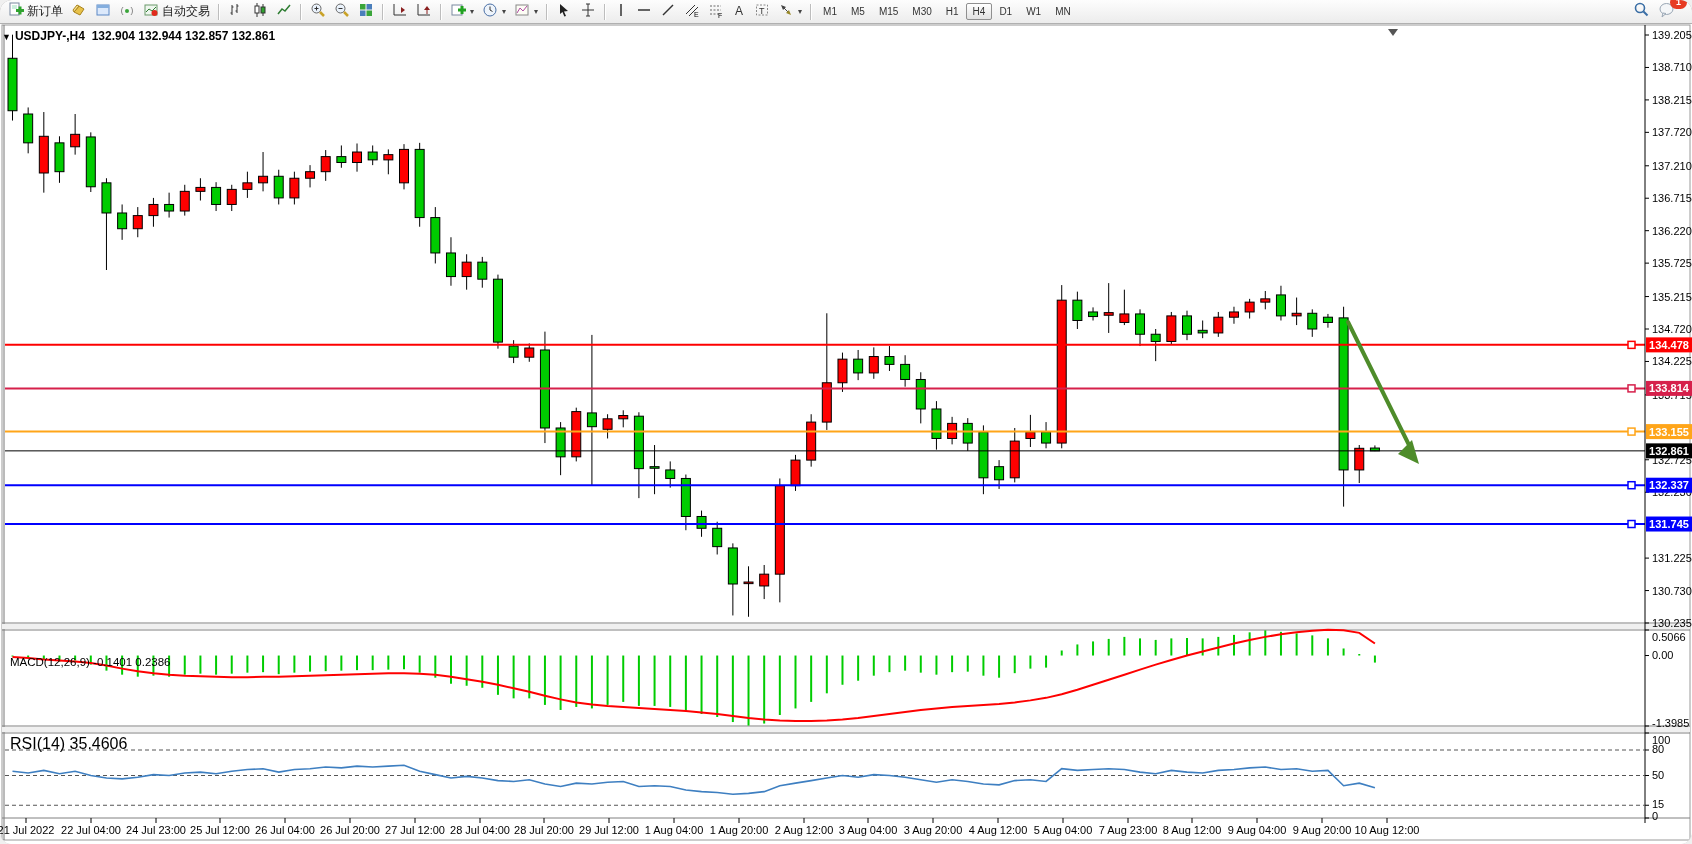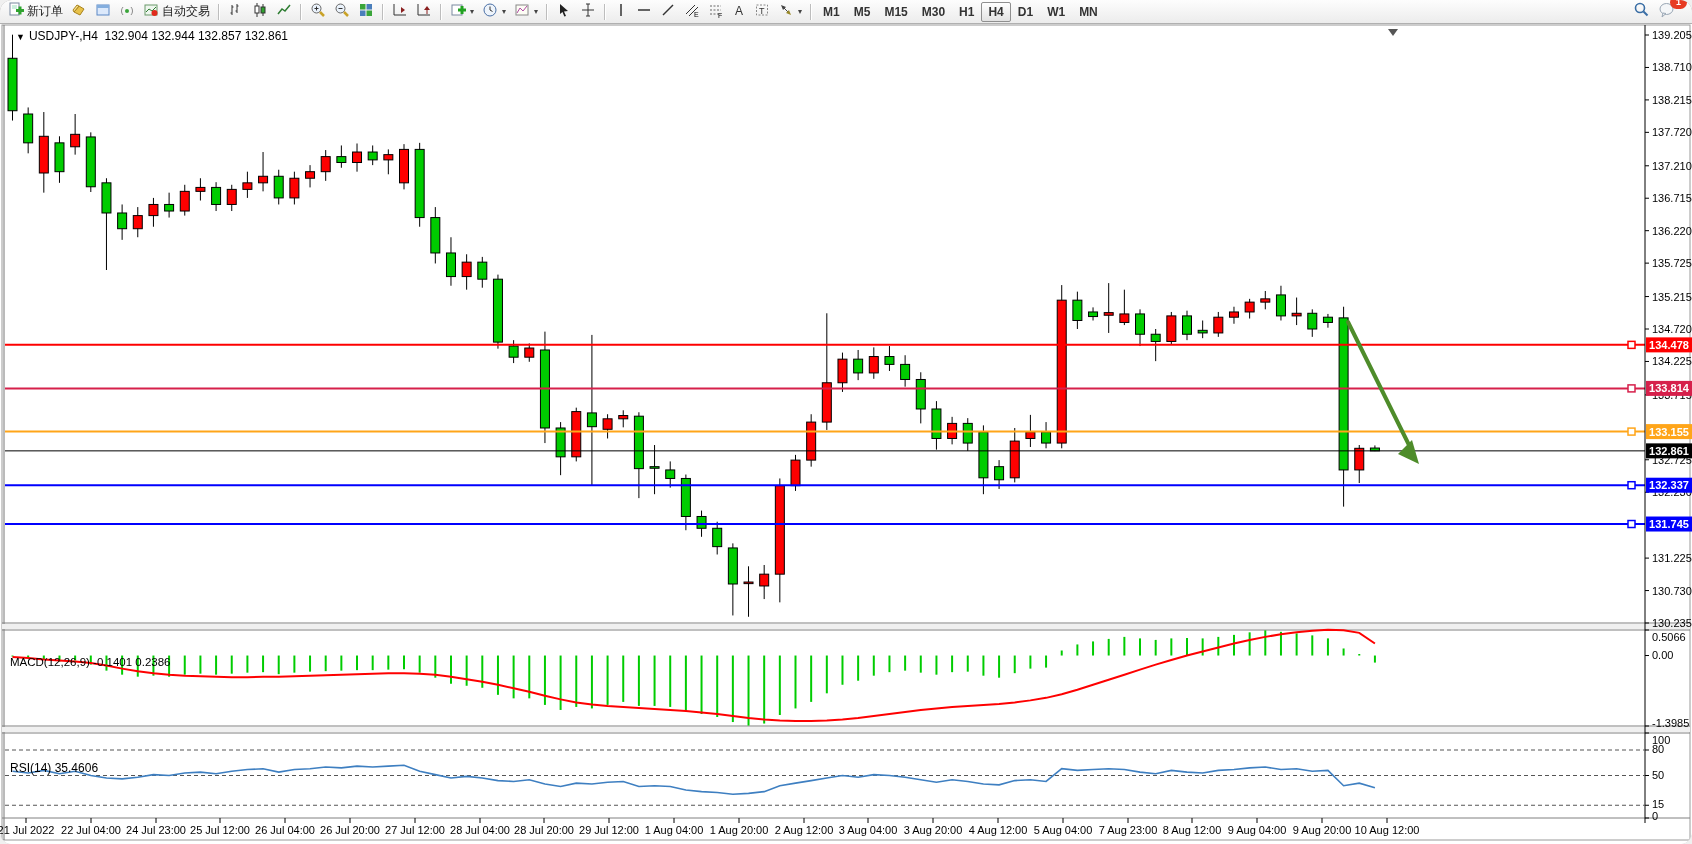--- a/index.html
+++ b/index.html
@@ -5,21 +5,21 @@
   html,body{margin:0;padding:0;background:#f0f0f0;font-family:"Liberation Sans",sans-serif;}
   #app{position:relative;width:1692px;height:844px;background:#a3a3a3;overflow:hidden;border-radius:12px;}
   
   #toolbar{position:absolute;left:0;top:0;width:1692px;height:24px;
     background:linear-gradient(#fdfdfd,#ececec);border-bottom:1px solid #b0b0b0;
     display:flex;align-items:center;padding:0 4px;box-sizing:border-box;}
   .tb{display:flex;align-items:center;gap:3px;height:20px;padding:1px 4px;border-radius:2px;cursor:default;}
   .tb-label{font-size:12px;color:#222;white-space:nowrap;}
   .sep{width:1px;height:16px;background:#bdbdbd;border-right:1px solid #fff;margin:0 4px;}
   .caret{font-size:8px;color:#444;margin-left:1px;}
-  .tf{font-size:12px;font-weight:bold;color:#333;padding:2px 6px;border:1px solid transparent;border-radius:2px;}
+  .tf{font-size:10px;font-weight:normal;color:#333;padding:2px 6px;border:1px solid transparent;border-radius:2px;}
   .tf.active{background:linear-gradient(#ffffff,#e2e2e2);border:1px solid #8f8f8f;}
   .spacer{flex:1;}
   .chat-wrap{position:relative;margin-right:8px;}
   .badge{position:absolute;right:-7px;top:-5px;min-width:13px;height:13px;border-radius:8px;
     background:#e73b22;color:#fff;font-size:9px;font-weight:bold;text-align:center;line-height:13px;padding:0 2px;}
   
   #chartwin{position:absolute;left:0;top:24px;width:1692px;height:820px;background:#fff;}
   #plot{position:absolute;left:0;top:0;}
   .overlay-label{position:absolute;font-size:12px;color:#000;white-space:nowrap;z-index:5;}
   .tri{font-size:9px;color:#000;margin-right:4px;}
@@ -645,23 +645,23 @@
         <line x1="1192" y1="794" x2="1192" y2="799" stroke="#000"></line>
         <text x="1192" y="810" font-size="11" fill="#000" text-anchor="middle">8 Aug 12:00</text>
         <line x1="1257" y1="794" x2="1257" y2="799" stroke="#000"></line>
         <text x="1257" y="810" font-size="11" fill="#000" text-anchor="middle">9 Aug 04:00</text>
         <line x1="1322" y1="794" x2="1322" y2="799" stroke="#000"></line>
         <text x="1322" y="810" font-size="11" fill="#000" text-anchor="middle">9 Aug 20:00</text>
         <line x1="1387" y1="794" x2="1387" y2="799" stroke="#000"></line>
         <text x="1387" y="810" font-size="11" fill="#000" text-anchor="middle">10 Aug 12:00</text>
       </svg>
 
-    <div class="overlay-label" style="left:16px;top:5px;">
+    <div class="overlay-label" style="left:2px;top:5px;font-weight:bold;">
       <span class="tri">▼</span><span>USDJPY-,H4</span>&nbsp;&nbsp;<span>132.904 132.944 132.857 132.861</span>
     </div>
     <div class="overlay-label" style="left:10px;top:608px;font-size:11.5px;margin-top:24px;">
       <span>MACD(12,26,9)</span>&nbsp;<span>-0.1401 0.2386</span>
     </div>
-    <div class="overlay-label" style="left:10px;top:737px;font-size:12px;text-align:center;">
+    <div class="overlay-label" style="left:10px;top:711px;font-size:16px;text-align:center;">
       <span>RSI(14)</span>&nbsp;<span>35.4606</span>
     </div>
   </div>
 </div>
 
 </body></html>

